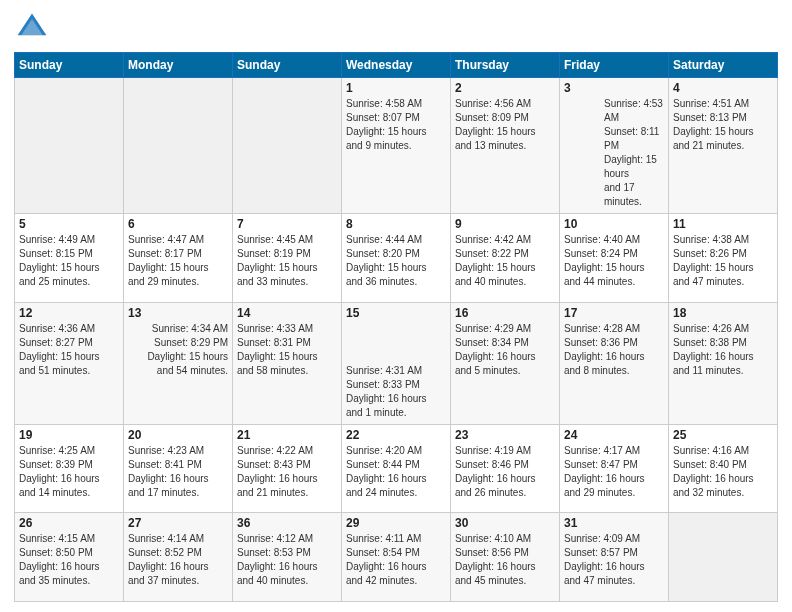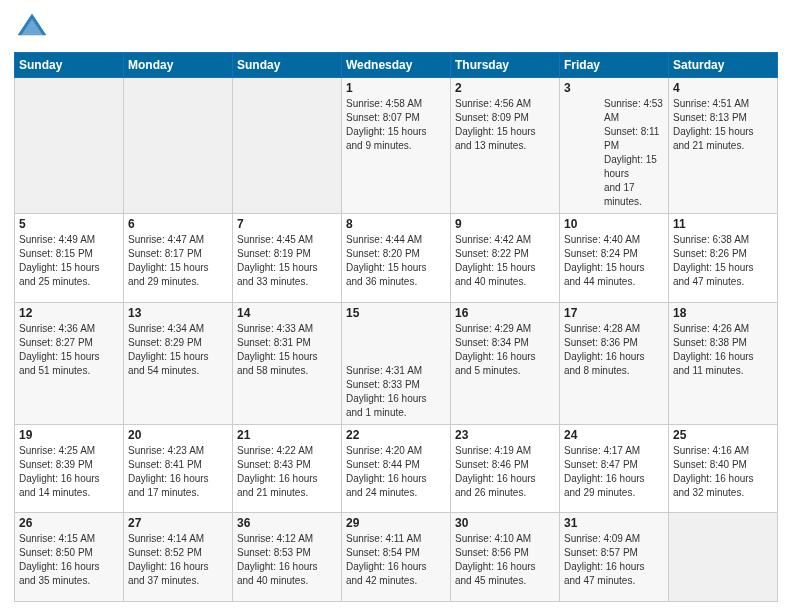--- a/index.html
+++ b/index.html
@@ -201,37 +201,37 @@
           </td>
           <td>
             <span class="day-number">10</span>
             <div class="day-info" style="white-space: pre-line;">Sunrise: 4:40 AM
 Sunset: 8:24 PM
 Daylight: 15 hours
 and 44 minutes.</div>
           </td>
           <td>
             <span class="day-number">11</span>
-            <div class="day-info" style="white-space: pre-line;">Sunrise: 6:38 AM
+            <div class="day-info" style="white-space: pre-line;">Sunrise: 4:38 AM
 Sunset: 8:26 PM
 Daylight: 15 hours
 and 47 minutes.</div>
           </td>
         </tr>
         <tr>
           <td>
             <span class="day-number">12</span>
             <div class="day-info" style="white-space: pre-line;">Sunrise: 4:36 AM
 Sunset: 8:27 PM
 Daylight: 15 hours
 and 51 minutes.</div>
           </td>
           <td>
             <span class="day-number">13</span>
-            <div class="day-info" style="white-space: pre-line;">Sunrise: 4:34 AM
+            <div class="day-info" style="white-space: pre-line; text-align: right;">Sunrise: 4:34 AM
 Sunset: 8:29 PM
 Daylight: 15 hours
 and 54 minutes.</div>
           </td>
           <td>
             <span class="day-number">14</span>
             <div class="day-info" style="white-space: pre-line;">Sunrise: 4:33 AM
 Sunset: 8:31 PM
 Daylight: 15 hours
 and 58 minutes.</div>

